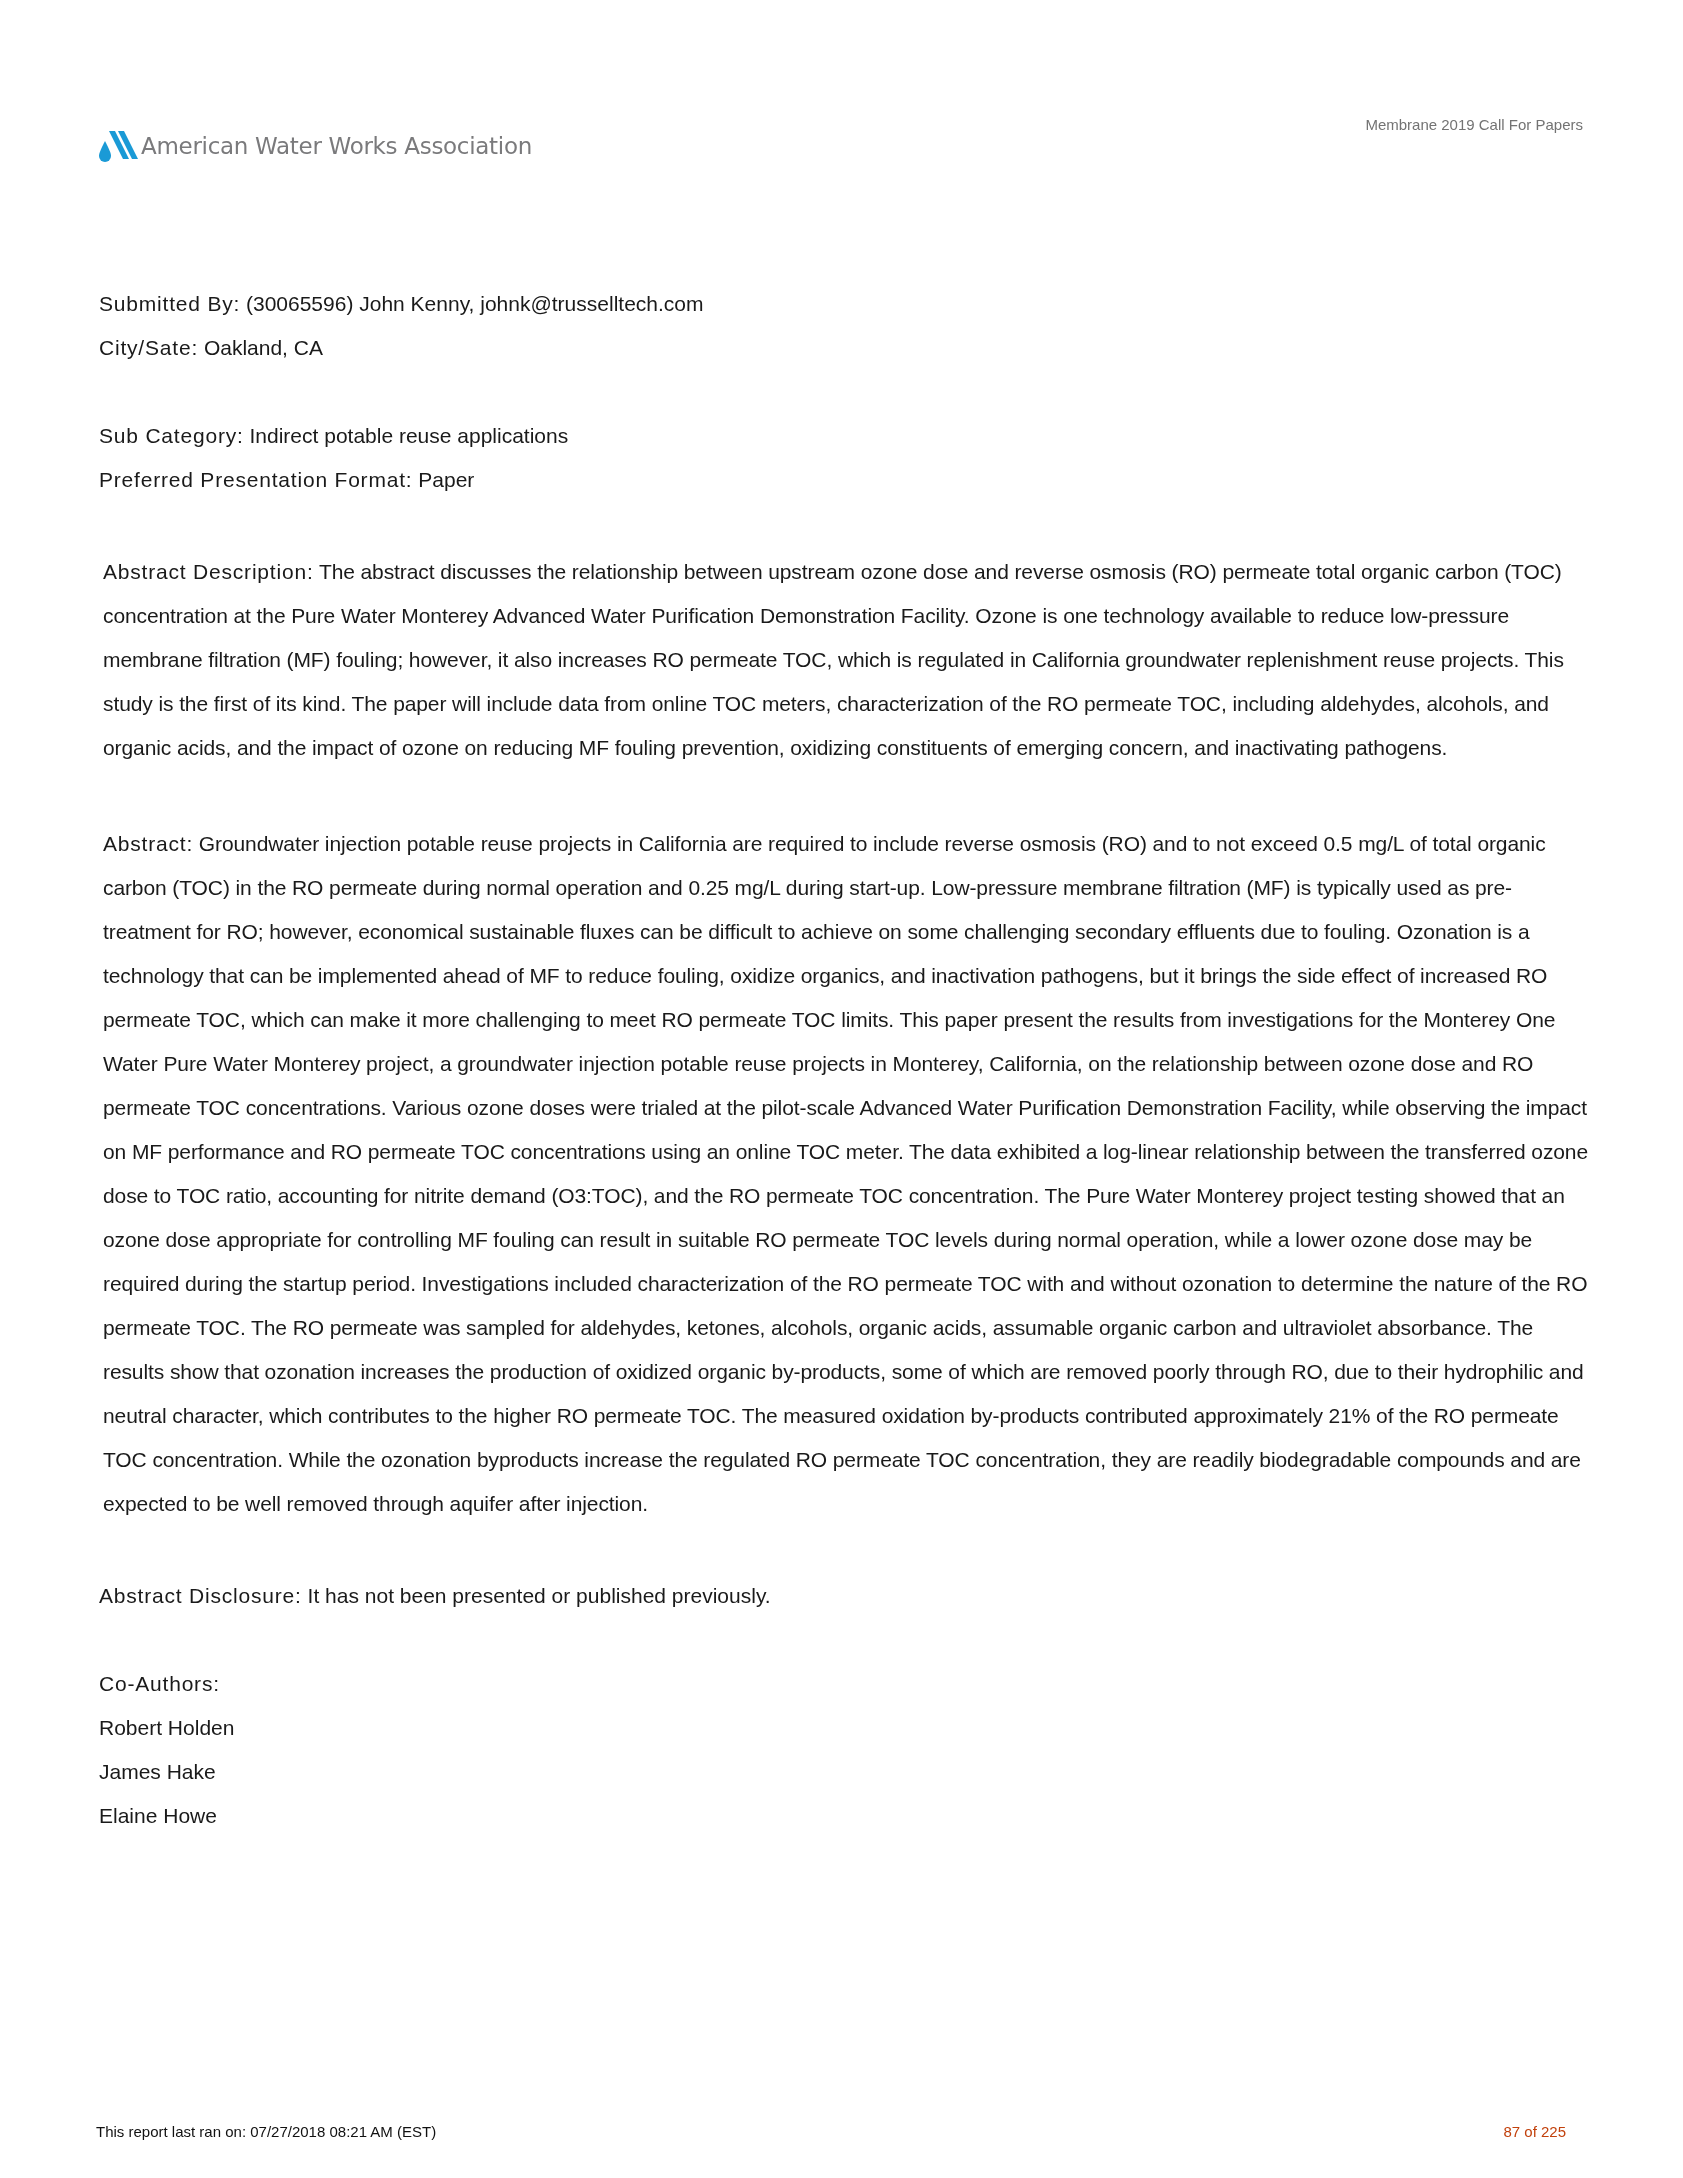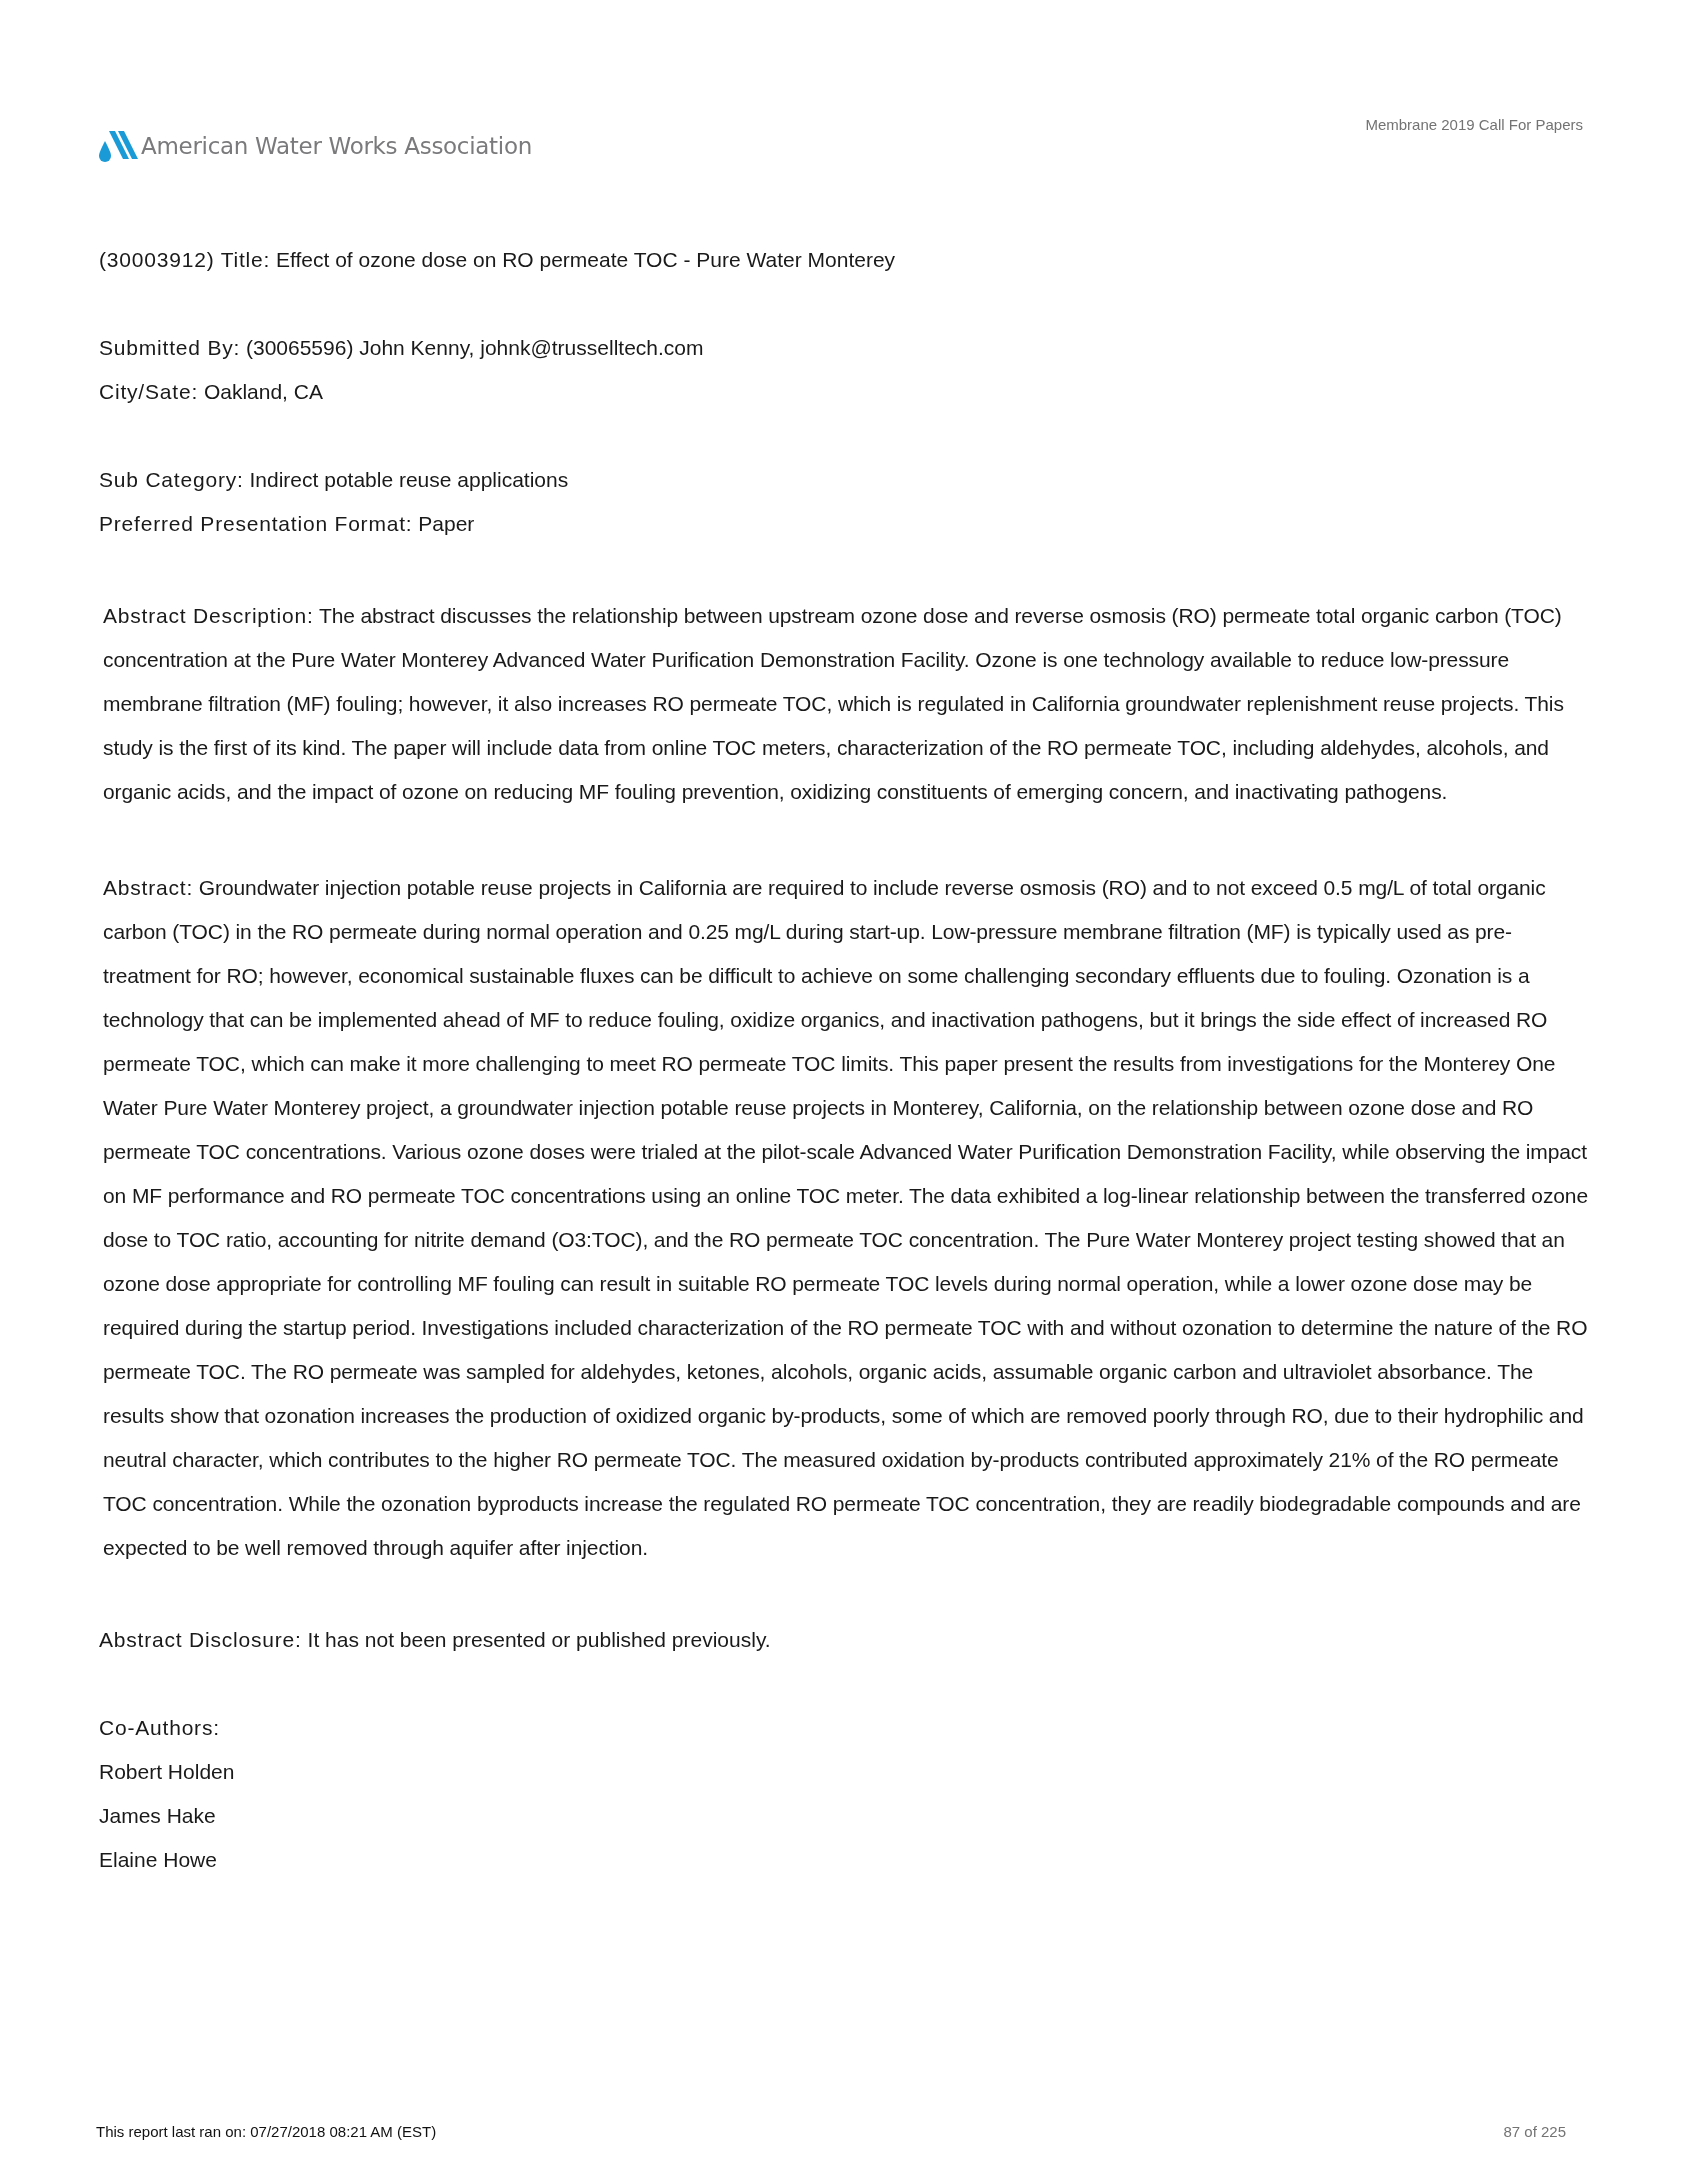--- a/index.html
+++ b/index.html
@@ -9,41 +9,37 @@
   .logo svg { display: block; }
   .logo-text { font-family: "DejaVu Sans", sans-serif; font-size: 23px; color: #7a7a7c;
                letter-spacing: -0.3px; margin-left: 2px; line-height: 26px; }
   .header-right { position: absolute; right: 100px; top: 116px; font-size: 15px; color: #737373; }
   .content { position: absolute; left: 99px; top: 238px; width: 1495px; }
   .line { font-size: 21px; line-height: 44px; margin: 0; white-space: nowrap; }
   .label { letter-spacing: 0.8px; }
   .para { font-size: 21px; line-height: 44px; margin: 4px; white-space: normal; letter-spacing: -0.1px; }
   .gap1 { height: 44px; }
   .footer-left { position: absolute; left: 96px; top: 2123px; font-size: 15px; color: #111; }
-  .footer-right { position: absolute; right: 117px; top: 2123px; font-size: 15px; color: #737373; }
+  .footer-right { position: absolute; right: 117px; top: 2123px; font-size: 15px; color: #c2410c; }
 </style>
 </head>
 <body>
 
 <div class="logo">
   <svg width="40" height="34" viewBox="0 0 40 34">
     <path d="M10 2 L16 2 L30 30 L24 30 Z" fill="#1a9ad6"></path>
     <path d="M19 2 L25 2 L39 30 L33 30 Z" fill="#1a9ad6"></path>
     <path d="M6 12 C 2 20, 0 24, 0 27 A 6 6 0 0 0 12 27 C 12 24, 10 20, 6 12 Z" fill="#1a9ad6"></path>
   </svg>
   <span class="logo-text">American Water Works Association</span>
 </div>
 
 <div class="header-right">Membrane 2019 Call For Papers</div>
 
 <div class="content">
-  <p class="line">
-    <span class="label">(30003912) Title:</span>
-    <span>Effect of ozone dose on RO permeate TOC - Pure Water Monterey</span>
-  </p>
   <div class="gap1"></div>
   <p class="line">
     <span class="label">Submitted By:</span>
     <span>(30065596) John Kenny, johnk@trusselltech.com</span>
   </p>
   <p class="line">
     <span class="label">City/Sate:</span>
     <span>Oakland, CA</span>
   </p>
   <div class="gap1"></div>

